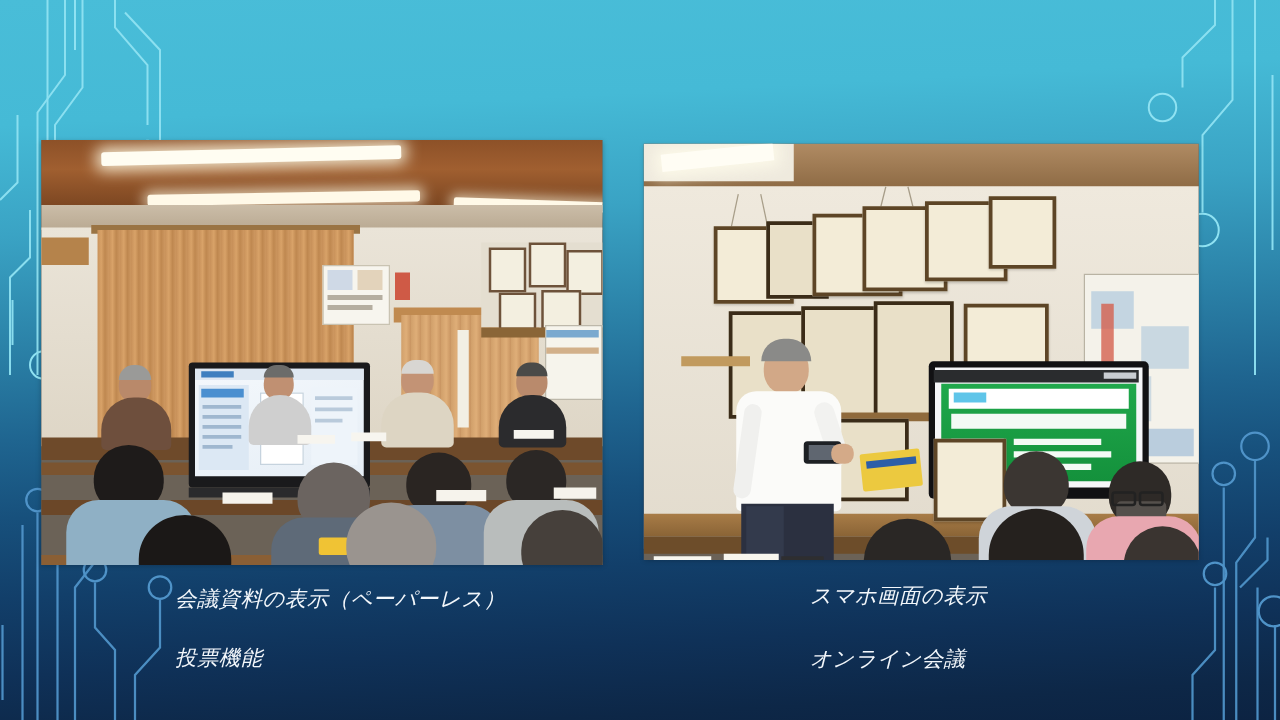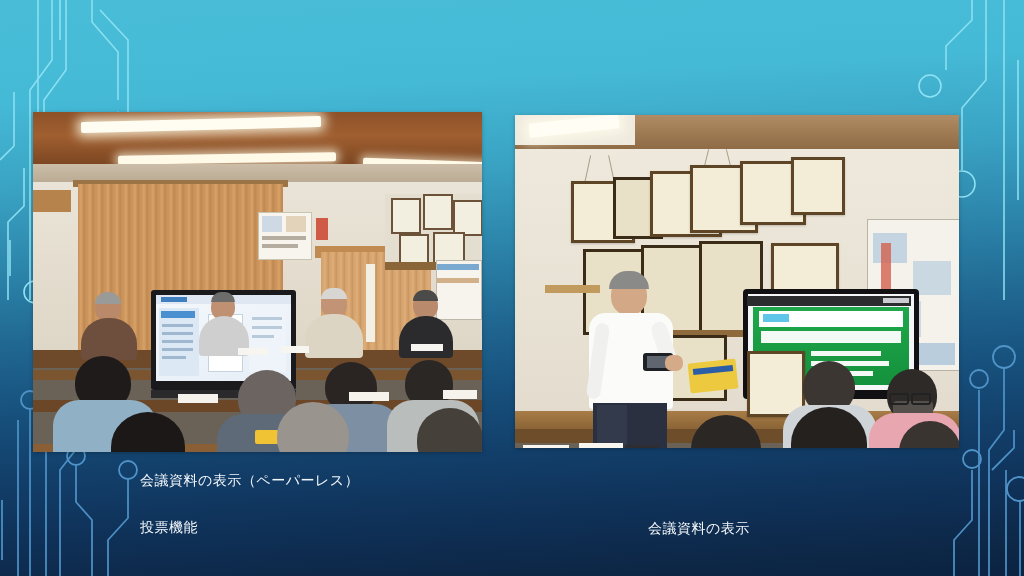--- a/index.html
+++ b/index.html
@@ -141,24 +141,25 @@
   .R-tvscr     { left:233px; top:179px; width:166px; height:96px; background:#f5f6f8; }
   .R-tvgreen   { left:238px; top:192px; width:156px; height:78px;
                  background:linear-gradient(180deg,#1fa84b,#14913c); }
   .R-tvwhite   { left:244px; top:196px; width:144px; height:16px; background:#ffffff; }
   .R-tvtxt     { position:absolute; background:#ffffff; opacity:.95; }
 
   
   .caption {
     position: absolute;
     color: #f3f7fb;
-    font-size: 14px;
+    font-size: 17px;
     line-height: 24px;
     letter-spacing: .5px;
     white-space: nowrap;
+    font-style: italic;
   }
   .cap-l1 { left: 140px; top: 468px; }
   .cap-l2 { left: 140px; top: 515px; }
   .cap-r1 { left: 648px; top: 465px; }
   .cap-r2 { left: 648px; top: 516px; }
 </style>
 </head>
 <body>
 
 <div class="slide">
@@ -436,15 +437,16 @@
 
       <div class="head" style="left:276px;top:292px;width:76px;height:74px;background:#25211e;"></div>
 
       <div class="head" style="left:384px;top:306px;width:62px;height:62px;background:#3a3430;"></div>
 
     </div>
   </div>
 
   <div class="caption cap-l1">会議資料の表示（ペーパーレス）</div>
   <div class="caption cap-l2">投票機能</div>
-  <div class="caption cap-r2">会議資料の表示</div>
+  <div class="caption cap-r1">スマホ画面の表示</div>
+  <div class="caption cap-r2">オンライン会議</div>
 
 </div>
 
 </body></html>

